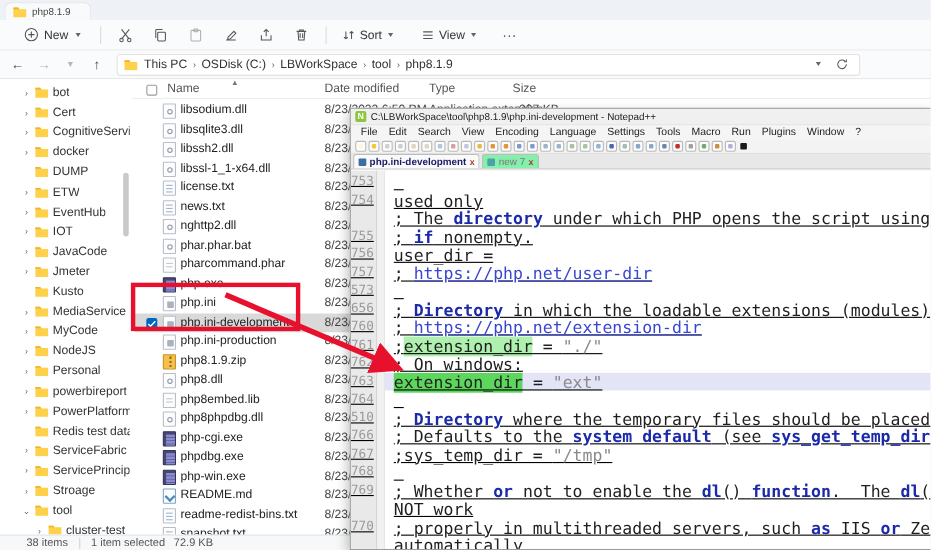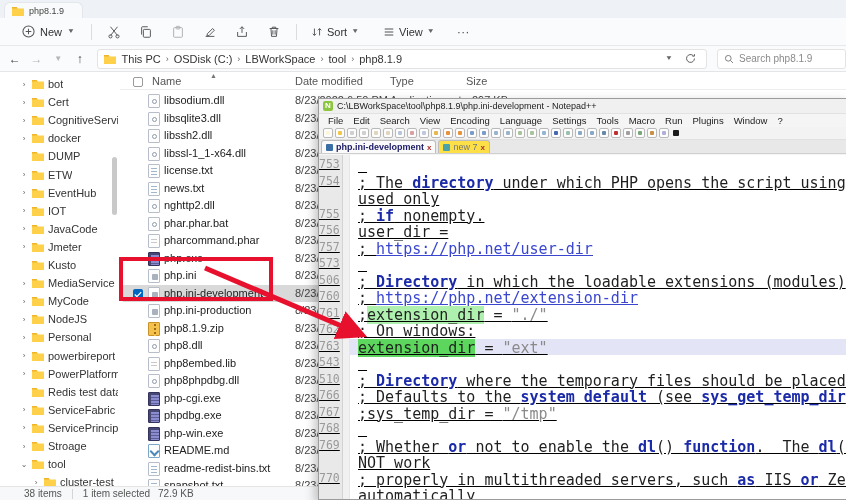--- a/index.html
+++ b/index.html
@@ -82,21 +82,21 @@
   .npp-title .t { font-size:9px; color:#222; white-space:nowrap; }
   .npp-menu { height:13px; display:flex; align-items:center; gap:0; padding-left:4px; background:#f5f5f5; }
   .npp-menu span { font-size:9.5px; color:#222; padding:0 5px; }
   .npp-tools { height:13px; display:flex; align-items:center; gap:2px; padding-left:4px; background:#f3f3f3; border-bottom:1px solid #e0e0e0; }
   .tb-ic { width:10px; height:10px; border:1px solid #b9b9b9; border-radius:2px; background:#fdfdfd; position:relative; flex:none; }
   .tb-ic i { position:absolute; left:2px; top:2px; right:2px; bottom:2px; border-radius:1px; }
   .tb-ic.plain { border:none; background:transparent; }
   .npp-tabs { height:14px; background:#e8e8e8; display:flex; align-items:flex-end; padding-left:2px; border-bottom:1px solid #cfcfcf; }
   .tab { height:13px; display:flex; align-items:center; gap:3px; padding:0 4px; font-size:9px; border:1px solid #bdbdbd; border-bottom:none; border-radius:3px 3px 0 0; margin-right:2px; }
   .tab.active { background:#fafafa; color:#1a1a66; font-weight:bold; }
-  .tab.inactive { background:#fde047; color:#777; }
+  .tab.inactive { background:#86efac; color:#777; }
   .tab .dot { width:7px; height:7px; border-radius:1px; background:#3a6ea5; flex:none; }
   .tab.inactive .dot { background:#4ba3a8; }
   .tab .x { font-size:8px; color:#a33; font-weight:bold; }
 
   .npp-edit { position:absolute; left:0; top:56px; right:0; bottom:0; background:#fff; display:flex; overflow:hidden;text-decoration:underline; }
   .gutter { width:24px; background:#e9e9e9; border-right:1px solid #d2d2d2; flex:none; padding-top:2px; }
   .gutter div { height:16.5px; font:11.5px "DejaVu Sans Mono", monospace; color:#9a9a9a; text-align:right; padding-right:3px; }
   .foldbar { width:7px; background:#f1f1f1; border-right:1px solid #e6e6e6; flex:none; }
   .code { flex:1; padding:2px 0 0 8px; overflow:hidden; }
   .crow { height:16.5px; font:15px "DejaVu Sans Mono", monospace; white-space:pre; color:#1f1f1f; }
@@ -240,29 +240,20 @@
           <span class="crumb">php8.1.9</span>
         </span>
       <span class="crumb-tail">
         <span class="chev">▼</span>
         <span class="ico-svg">
             <svg width="11" height="11" viewBox="0 0 14 14">
               <path d="M12 7a5 5 0 1 1-1.5-3.6M12 1.5V4h-2.5" fill="none" stroke="#555" stroke-width="1.2"></path>
             </svg>
           </span>
       </span>
-    </div>
-    <div class="searchbox">
-      <span class="ico-svg">
-          <svg width="10" height="10" viewBox="0 0 14 14">
-            <circle cx="6" cy="6" r="4" fill="none" stroke="#777" stroke-width="1.3"></circle>
-            <path d="M9 9l3.5 3.5" stroke="#777" stroke-width="1.3"></path>
-          </svg>
-        </span>
-      <input type="text" placeholder="Search php8.1.9" style="">
     </div>
   </div>
 
   <div class="main">
     <div class="sidebar" id="sidebar">
         <div class="side-item" style="top: 3px; padding-left: 20px;">
           <span class="exp">›</span>
           <span class="ico-svg">
             <svg width="12" height="10" viewBox="0 0 16 13">
               <path d="M0 1h6l1.6 2H16v10H0z" fill="#ffd04a"></path>
@@ -852,40 +843,40 @@
       </div>
     <div class="npp-edit">
       <div class="gutter" id="gutter">
           <div>753</div>
           <div>754</div>
           <div></div>
           <div>755</div>
           <div>756</div>
           <div>757</div>
           <div>573</div>
-          <div>506</div>
+          <div>656</div>
           <div>760</div>
           <div>761</div>
           <div>762</div>
           <div>763</div>
-          <div>543</div>
+          <div>764</div>
           <div>510</div>
           <div>766</div>
           <div>767</div>
           <div>768</div>
           <div>769</div>
           <div></div>
           <div>770</div>
           <div></div>
         </div>
       <div class="foldbar"></div>
       <div class="code" id="code">
           <div class="crow">&nbsp;</div>
+          <div class="crow"><span class="sg-n">used only</span></div>
           <div class="crow"><span class="sg-n">; The </span><span class="sg-k">directory</span><span class="sg-n"> under which PHP opens the script using</span></div>
-          <div class="crow"><span class="sg-n">used only</span></div>
           <div class="crow"><span class="sg-n">; </span><span class="sg-k">if</span><span class="sg-n"> nonempty.</span></div>
           <div class="crow"><span class="sg-n">user_dir =</span></div>
           <div class="crow"><span class="sg-n">; </span><span class="sg-l">https://php.net/user-dir</span></div>
           <div class="crow">&nbsp;</div>
           <div class="crow"><span class="sg-n">; </span><span class="sg-k">Directory</span><span class="sg-n"> in which the loadable extensions (modules)</span></div>
           <div class="crow"><span class="sg-n">; </span><span class="sg-l">https://php.net/extension-dir</span></div>
           <div class="crow"><span class="sg-n">;</span><span class="sg-hl">extension_dir</span><span class="sg-n"> = </span><span class="sg-s">"./"</span></div>
           <div class="crow"><span class="sg-n">; On windows:</span></div>
           <div class="crow cur"><span class="sg-hg">extension_dir</span><span class="sg-n"> = </span><span class="sg-s">"ext"</span></div>
           <div class="crow">&nbsp;</div>

